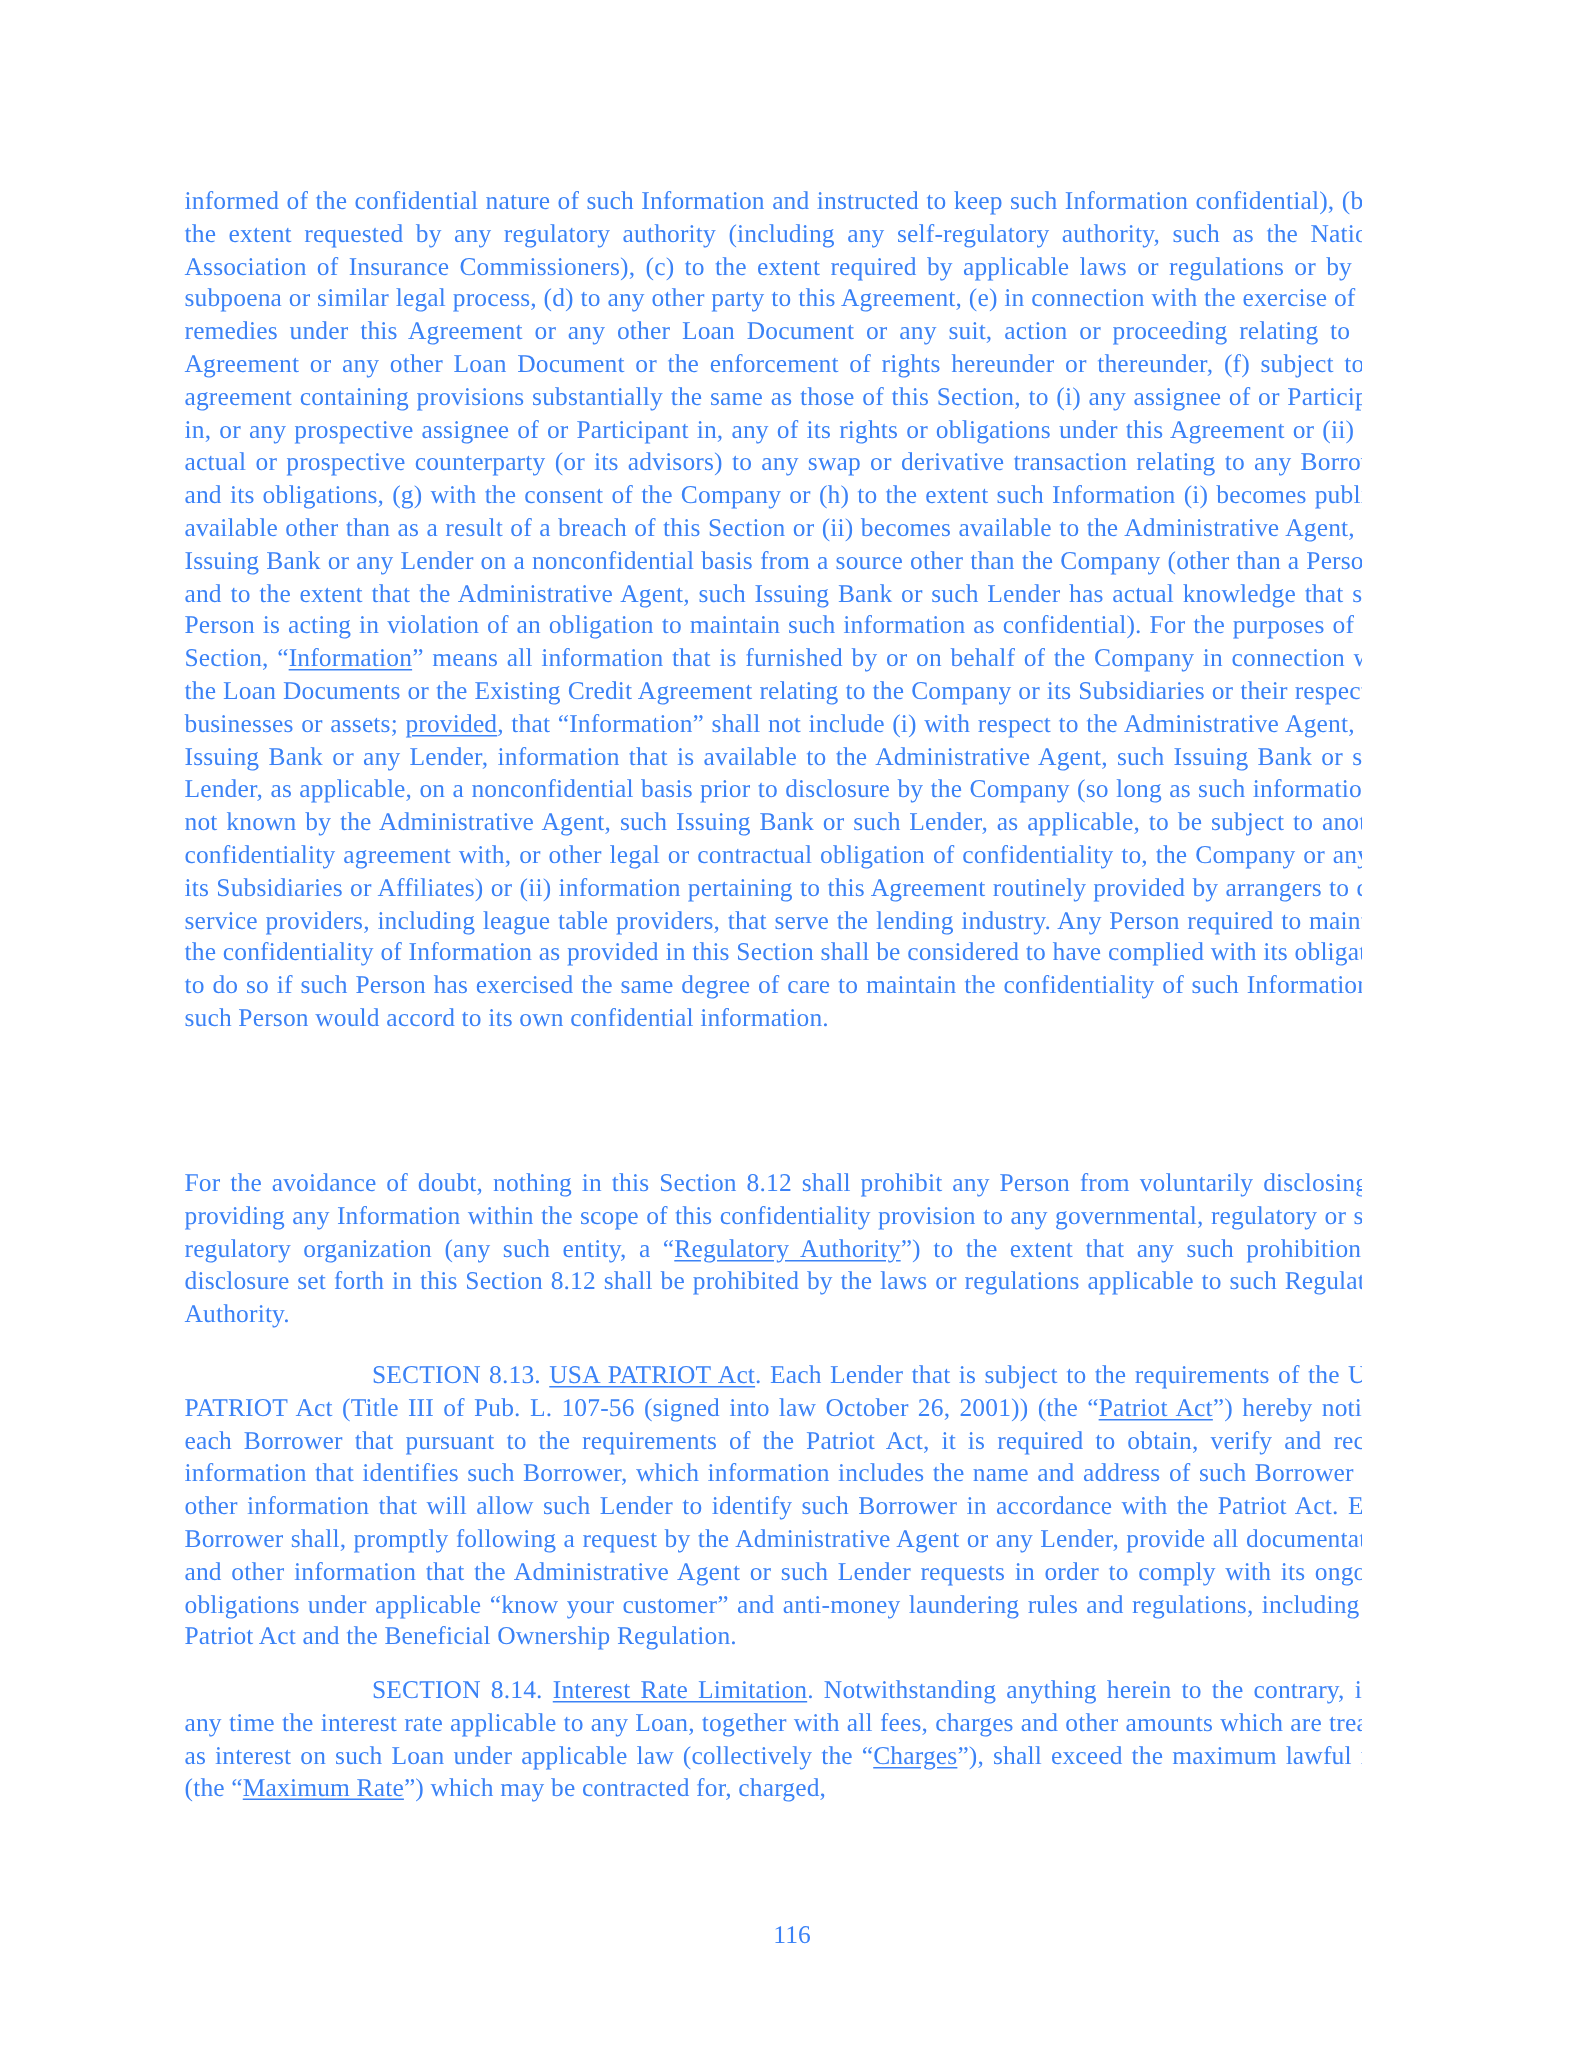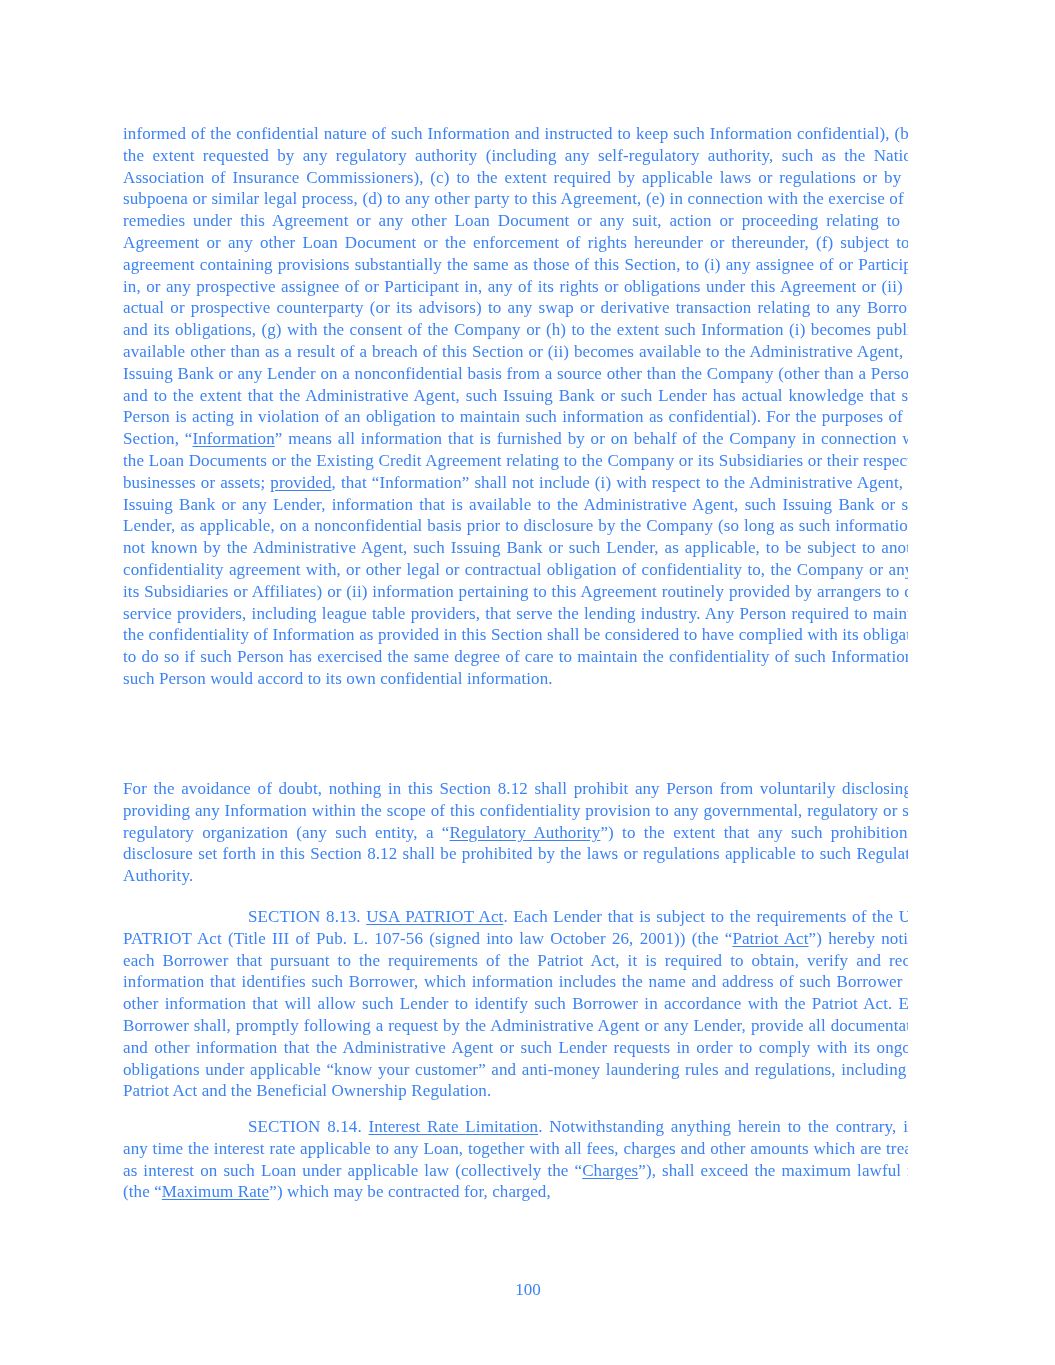--- a/index.html
+++ b/index.html
@@ -63,14 +63,14 @@
     <p class="para" id="p1"><span>informed of the confidential nature of such Information and instructed to keep such Information confidential), (b) to the extent requested by any regulatory authority (including any self-regulatory authority, such as the National Association of Insurance Commissioners), (c) to the extent required by applicable laws or regulations or by any subpoena or similar legal process, (d) to any other party to this Agreement, (e) in connection with the exercise of any remedies under this Agreement or any other Loan Document or any suit, action or proceeding relating to this Agreement or any other Loan Document or the enforcement of rights hereunder or thereunder, (f) subject to an agreement containing provisions substantially the same as those of this Section, to (i) any assignee of or Participant in, or any prospective assignee of or Participant in, any of its rights or obligations under this Agreement or (ii) any actual or prospective counterparty (or its advisors) to any swap or derivative transaction relating to any Borrower and its obligations, (g) with the consent of the Company or (h) to the extent such Information (i) becomes publicly available other than as a result of a breach of this Section or (ii) becomes available to the Administrative Agent, any Issuing Bank or any Lender on a nonconfidential basis from a source other than the Company (other than a Person if and to the extent that the Administrative Agent, such Issuing Bank or such Lender has actual knowledge that such Person is acting in violation of an obligation to maintain such information as confidential).  For the purposes of this Section, “</span><span class="u">Information</span><span>” means all information that is furnished by or on behalf of the Company in connection with the Loan Documents or the Existing Credit Agreement relating to the Company or its Subsidiaries or their respective businesses or assets; </span><span class="u">provided</span><span>, that “Information” shall not include (i) with respect to the Administrative Agent, any Issuing Bank or any Lender, information that is available to the Administrative Agent, such Issuing Bank or such Lender, as applicable, on a nonconfidential basis prior to disclosure by the Company (so long as such information is not known by the Administrative Agent, such Issuing Bank or such Lender, as applicable, to be subject to another confidentiality agreement with, or other legal or contractual obligation of confidentiality to, the Company or any of its Subsidiaries or Affiliates) or (ii) information pertaining to this Agreement routinely provided by arrangers to data service providers, including league table providers, that serve the lending industry.  Any Person required to maintain the confidentiality of Information as provided in this Section shall be considered to have complied with its obligation to do so if such Person has exercised the same degree of care to maintain the confidentiality of such Information as such Person would accord to its own confidential information.</span></p>
 
     <p class="para" id="p2"><span>For the avoidance of doubt, nothing in this Section 8.12 shall prohibit any Person from voluntarily disclosing or providing any Information within the scope of this confidentiality provision to any governmental, regulatory or self-regulatory organization (any such entity, a “</span><span class="u">Regulatory Authority</span><span>”) to the extent that any such prohibition on disclosure set forth in this Section 8.12 shall be prohibited by the laws or regulations applicable to such Regulatory Authority.</span></p>
 
     <p class="para indent" id="p3"><span>SECTION 8.13.  </span><span class="u">USA PATRIOT Act</span><span>.  Each Lender that is subject to the requirements of the USA PATRIOT Act (Title III of Pub. L. 107-56 (signed into law October 26, 2001)) (the “</span><span class="u">Patriot Act</span><span>”) hereby notifies each Borrower that pursuant to the requirements of the Patriot Act, it is required to obtain, verify and record information that identifies such Borrower, which information includes the name and address of such Borrower and other information that will allow such Lender to identify such Borrower in accordance with the Patriot Act. Each Borrower shall, promptly following a request by the Administrative Agent or any Lender, provide all documentation and other information that the Administrative Agent or such Lender requests in order to comply with its ongoing obligations under applicable “know your customer” and anti-money laundering rules and regulations, including the Patriot Act and the Beneficial Ownership Regulation.</span></p>
 
     <p class="para indent" id="p4"><span>SECTION 8.14. </span><span class="u">Interest Rate Limitation</span><span>.  Notwithstanding anything herein to the contrary, if at any time the interest rate applicable to any Loan, together with all fees, charges and other amounts which are treated as interest on such Loan under applicable law (collectively the “</span><span class="u">Charges</span><span>”), shall exceed the maximum lawful rate (the “</span><span class="u">Maximum Rate</span><span>”) which may be contracted for, charged,</span></p>
 
   </div>
 
-  <div class="pageno">100</div>
+  <div class="pageno">116</div>
 </div>
 
 </body></html>

